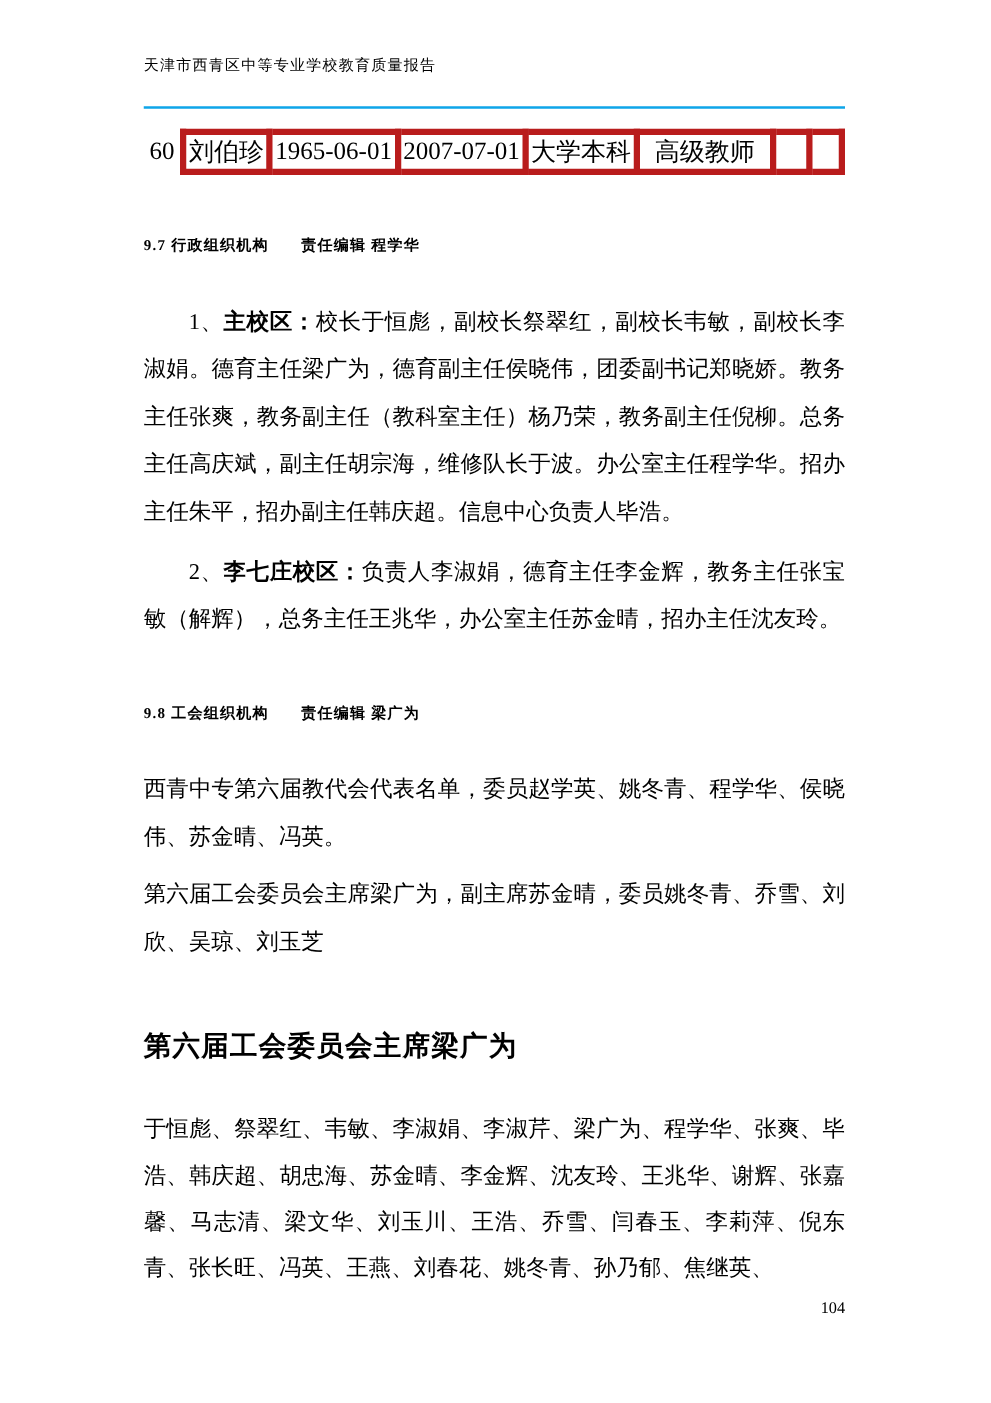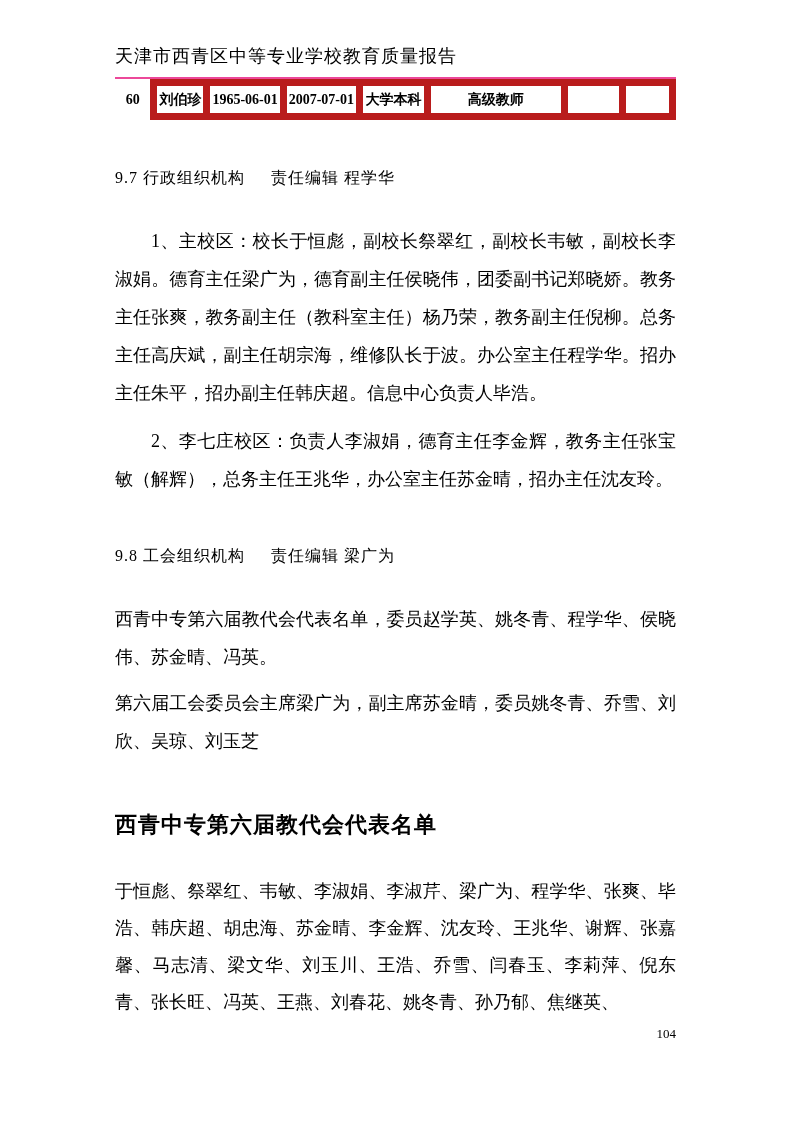--- a/index.html
+++ b/index.html
@@ -5,58 +5,58 @@
   html, body { margin: 0; padding: 0; background: #ffffff; }
   body {
     width: 793px; height: 1122px;
     color: #000;
     font-family: "Liberation Serif", serif;
     overflow: hidden;
   }
   .page { padding: 44px 117px 0 115px; box-sizing: border-box; width: 793px; }
 
   .doc-header {
-    font-size: 18px;
+    font-size: 12px;
     letter-spacing: 1px;
-    padding-bottom: 9px;
-    border-bottom: 2px solid #ec4899;
+    padding-bottom: 24px;
+    border-bottom: 2px solid #0ea5e9;
   }
 
   table.staff-table {
     border-collapse: collapse;
-    font-size: 14px;
-    font-weight: bold;
+    margin-top: 16px;
+    font-size: 20px;
   }
   table.staff-table td {
-    border: 7px solid #b91c1c;
+    border: 5px solid #b91c1c;
     height: 27px;
     text-align: center;
     padding: 0 2px;
     white-space: nowrap;
   }
   table.staff-table td.no-border { border: none; }
 
   h2.sec-heading {
-    font-size: 16px;
-    font-weight: normal;
+    font-size: 12px;
+    font-weight: bold;
     margin: 48px 0 0 0;
     letter-spacing: 1px;
   }
   h2.sec-heading .editor { margin-left: 26px; }
 
   p.body-para {
     font-size: 18px;
     line-height: 38px;
     text-align: justify;
     margin: 0;
   }
   p.indent { text-indent: 2em; }
   p.mt-first { margin-top: 33px; }
   p.mt-next  { margin-top: 10px; }
-  .campus-bold { font-weight: normal; }
+  .campus-bold { font-weight: bold; }
 
   h1.list-heading {
     font-family: "Liberation Sans", sans-serif;
     font-size: 22px;
     font-weight: bold;
     margin: 50px 0 0 0;
     letter-spacing: 1px;
   }
 
   p.names-para {
@@ -117,19 +117,19 @@
   </p>
 
   <h2 class="sec-heading">
     <span>9.8 工会组织机构</span><span class="editor">责任编辑 梁广为</span>
   </h2>
 
   <p class="body-para mt-first">西青中专第六届教代会代表名单，委员赵学英、姚冬青、程学华、侯晓伟、苏金晴、冯英。</p>
 
   <p class="body-para" style="margin-top:8px">第六届工会委员会主席梁广为，副主席苏金晴，委员姚冬青、乔雪、刘欣、吴琼、刘玉芝</p>
 
-  <h1 class="list-heading">西青中专第六届教代会代表名单</h1>
+  <h1 class="list-heading">第六届工会委员会主席梁广为</h1>
 
   <p class="names-para">于恒彪、祭翠红、韦敏、李淑娟、李淑芹、梁广为、程学华、张爽、毕浩、韩庆超、胡忠海、苏金晴、李金辉、沈友玲、王兆华、谢辉、张嘉馨、马志清、梁文华、刘玉川、王浩、乔雪、闫春玉、李莉萍、倪东青、张长旺、冯英、王燕、刘春花、姚冬青、孙乃郁、焦继英、</p>
 
   <div class="page-number">104</div>
 
 </div>
 
 </body></html>

